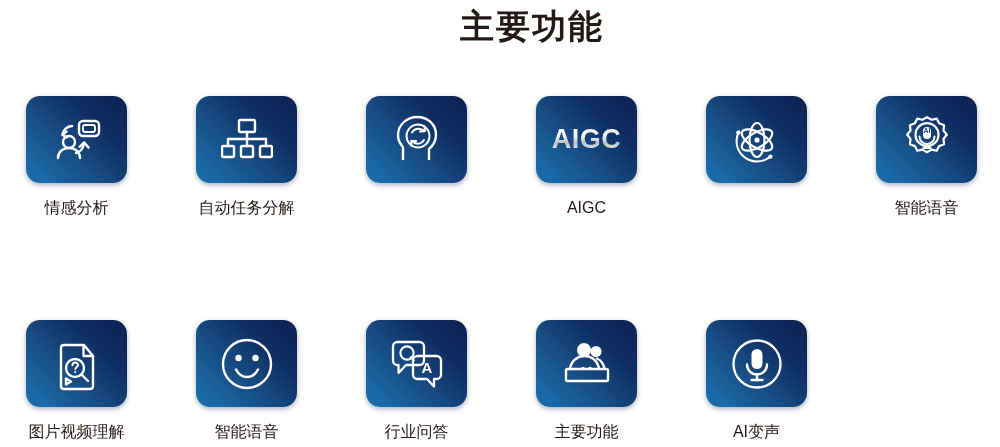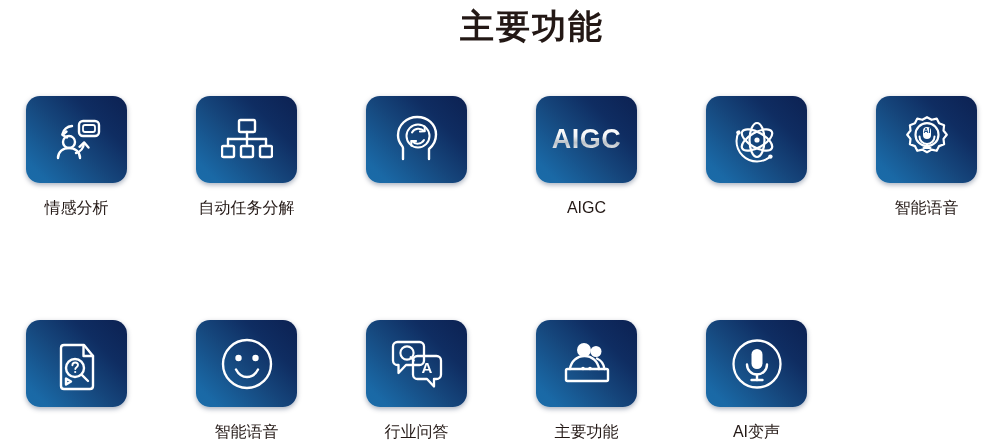--- a/index.html
+++ b/index.html
@@ -202,20 +202,21 @@
             <path d="M8 13v36c0 1.7 1.3 3 3 3h26c1.7 0 3-1.3 3-3V19L31 8H11c-1.7 0-3 1.3-3 3z" stroke-dasharray="0"></path>
             <path d="M30.5 8.5V19H40"></path>
             <circle cx="22" cy="31" r="9"></circle>
             <path d="M28.6 37.6L35 44"></path>
             <path d="M19.4 28.3c0-1.6 1.3-2.8 2.9-2.8 1.5 0 2.7 1.1 2.7 2.6 0 2-2.7 2.2-2.7 4" stroke-width="1.9"></path>
             <circle cx="22.2" cy="35" r="1.1" fill="#ffffff" stroke="none"></circle>
             <path d="M13 41.5v6l5-3z"></path>
           </svg>
         </span>
       </div>
+      <div class="label">图片视频理解</div>
     </div>
 
     <div class="cell">
       <div class="tile">
         <span>
           <svg width="54" height="54" viewBox="0 0 54 54" fill="none" stroke="#ffffff" stroke-width="2.4" stroke-linecap="round" stroke-linejoin="round">
             <circle cx="27" cy="27" r="24"></circle>
             <circle cx="18.5" cy="21" r="3.2" fill="#ffffff" stroke="none"></circle>
             <circle cx="35.5" cy="21" r="3.2" fill="#ffffff" stroke="none"></circle>
             <path d="M16 32.5c2.6 5 6.6 7.5 11 7.5s8.4-2.5 11-7.5"></path>

